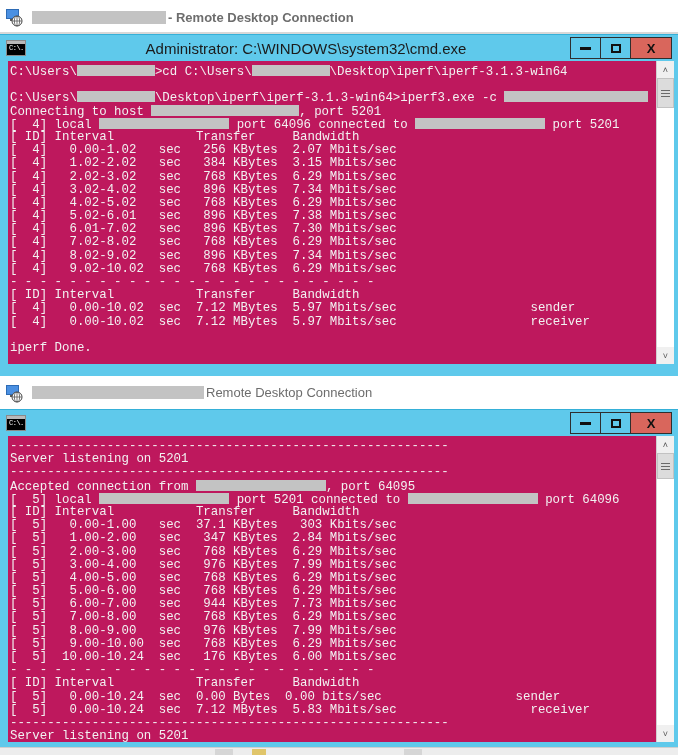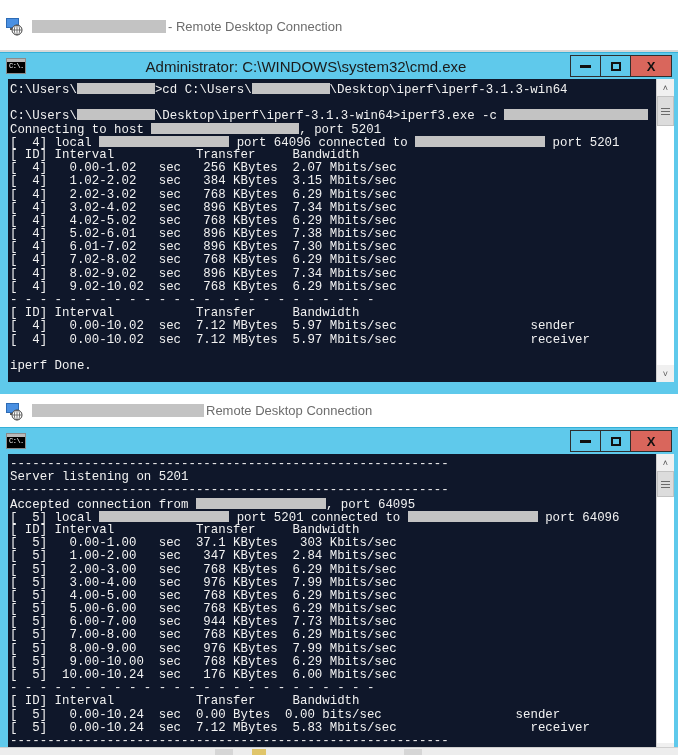--- a/index.html
+++ b/index.html
@@ -154,21 +154,21 @@
   
   .console-body {
     position: relative;
     margin: 0 4px 4px 8px;
     background: #000000;
     display: flex;
     box-sizing: border-box;
   }
   .console-text {
     flex: 1 1 auto;
-    background: #0f172a;
+    background: #be185d;
     color: #f2f2f2;
     font-family: "Liberation Mono", "DejaVu Sans Mono", monospace;
     font-size: 12.4px;
     line-height: 13.2px;
     white-space: pre;
     letter-spacing: 0px;
     padding: 4px 0 0 2px;
     overflow: hidden;
     position: relative;
   }
@@ -248,21 +248,21 @@
   .taskbar .tb-item {
     position: absolute;
     top: 1px;
     height: 7px;
     background: #d6d6d6;
   }
 </style>
 </head>
 <body>
 
-<div class="rdp-strip" style="height:52px;">
+<div class="rdp-strip" style="height:34px;font-weight:bold;">
   <span class="rdp-icon">
     <svg width="22" height="20" viewBox="0 0 22 20">
       <rect x="2" y="2" width="13" height="10" fill="#2d6bb5"></rect>
       <rect x="3" y="3" width="11" height="8" fill="#4a90e2"></rect>
       <rect x="6" y="12" width="5" height="2" fill="#5a5a5a"></rect>
       <circle cx="13" cy="14" r="5" fill="#ffffff" stroke="#444444" stroke-width="1"></circle>
       <path d="M8.5 14 H17.5 M13 9.2 V18.8" stroke="#555555" stroke-width="0.8" fill="none"></path>
       <ellipse cx="13" cy="14" rx="2.6" ry="4.8" fill="none" stroke="#555555" stroke-width="0.8"></ellipse>
     </svg>
   </span>

